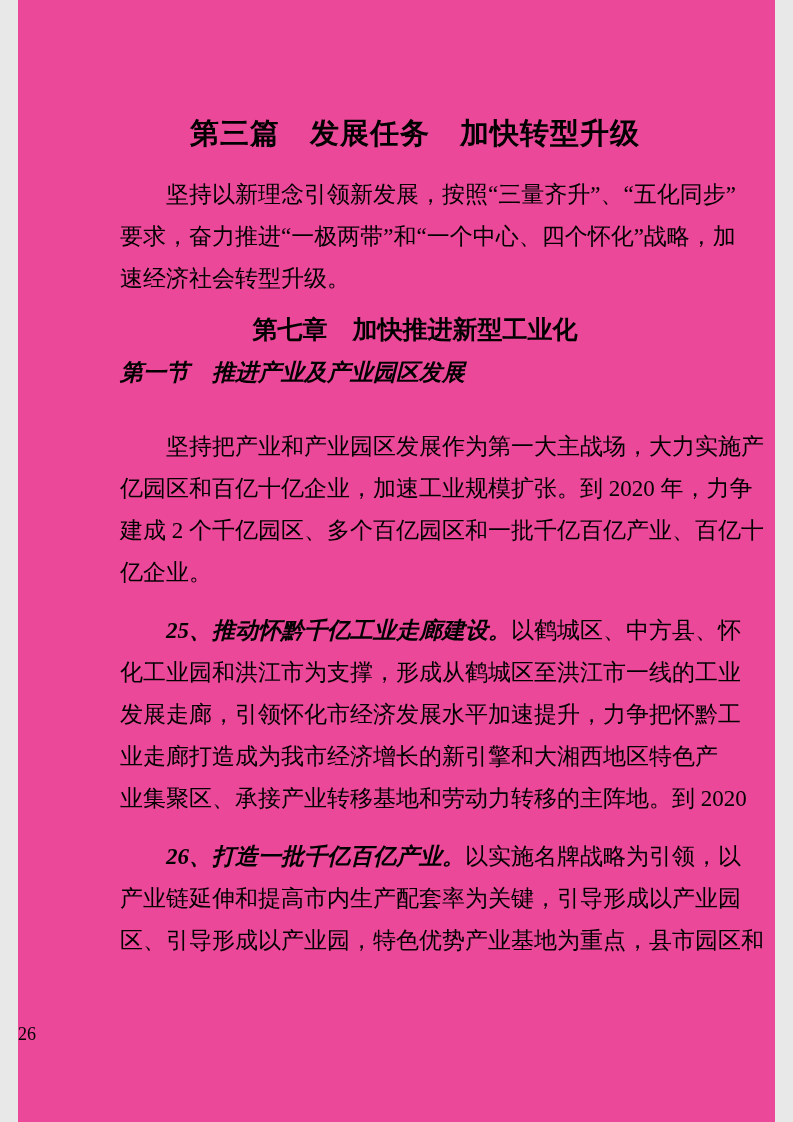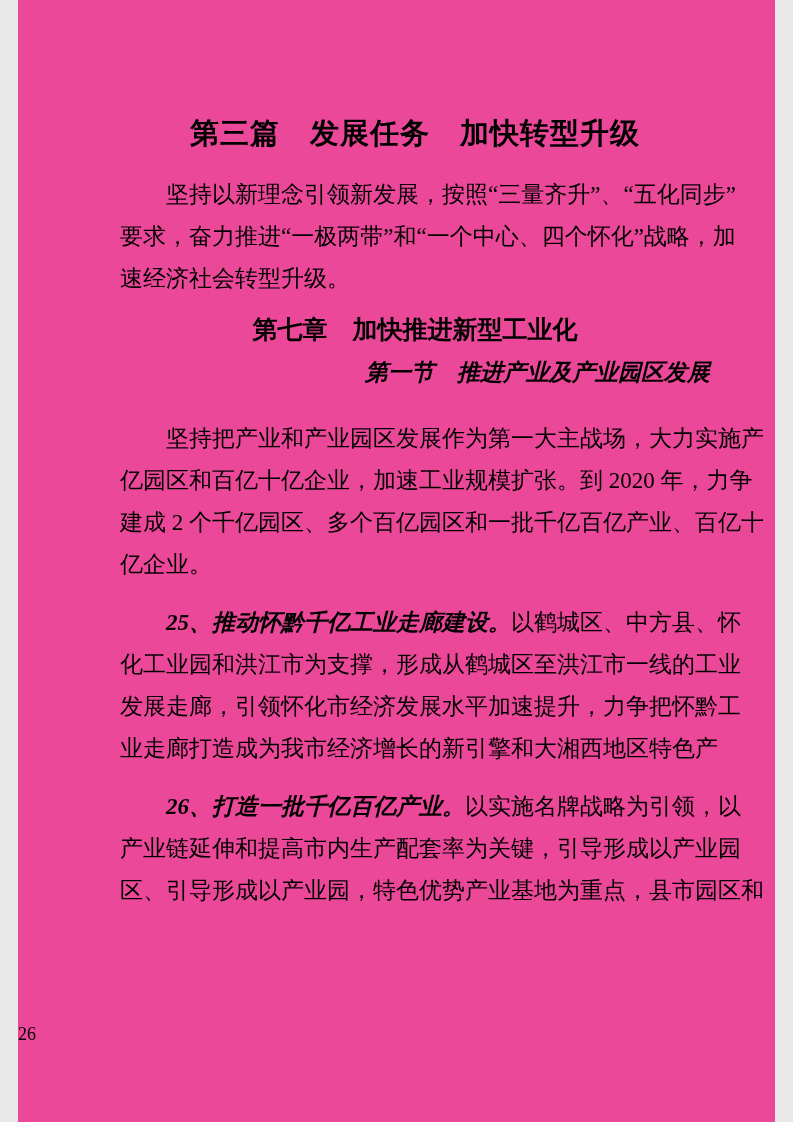--- a/index.html
+++ b/index.html
@@ -41,24 +41,24 @@
     font-weight: bold;
     text-align: center;
     white-space: nowrap;
   }
   .section-heading {
     margin-top: 2px;
     font-size: 23px;
     line-height: 42px;
     font-weight: bold;
     font-style: italic;
-    text-align: right;
+    text-align: left;
     white-space: nowrap;
   }
-  .body-para { margin-top: 24px; }
+  .body-para { margin-top: 32px; }
   .body-para2 { margin-top: 16px; }
   .line {
     font-size: 23px;
     line-height: 42px;
     text-align: justify;
     text-align-last: justify;
     white-space: nowrap;
   }
   .line.last {
     text-align: left;
@@ -102,20 +102,21 @@
       <div class="line">亿园区和百亿十亿企业，加速工业规模扩张。到 2020 年，力争</div>
       <div class="line">建成 2 个千亿园区、多个百亿园区和一批千亿百亿产业、百亿十</div>
       <div class="line last">亿企业。</div>
     </div>
 
     <div class="para body-para2">
       <div class="line indent"><span class="lead">25、推动怀黔千亿工业走廊建设。</span><span>以鹤城区、中方县、怀</span></div>
       <div class="line">化工业园和洪江市为支撑，形成从鹤城区至洪江市一线的工业</div>
       <div class="line">发展走廊，引领怀化市经济发展水平加速提升，力争把怀黔工</div>
       <div class="line">业走廊打造成为我市经济增长的新引擎和大湘西地区特色产</div>
+      <div class="line">业集聚区、承接产业转移基地和劳动力转移的主阵地。到 2020</div>
     </div>
 
     <div class="para body-para2">
       <div class="line indent"><span class="lead">26、打造一批千亿百亿产业。</span><span>以实施名牌战略为引领，以</span></div>
       <div class="line">产业链延伸和提高市内生产配套率为关键，引导形成以产业园</div>
       <div class="line">区、引导形成以产业园，特色优势产业基地为重点，县市园区和</div>
     </div>
 
   </div>
 

